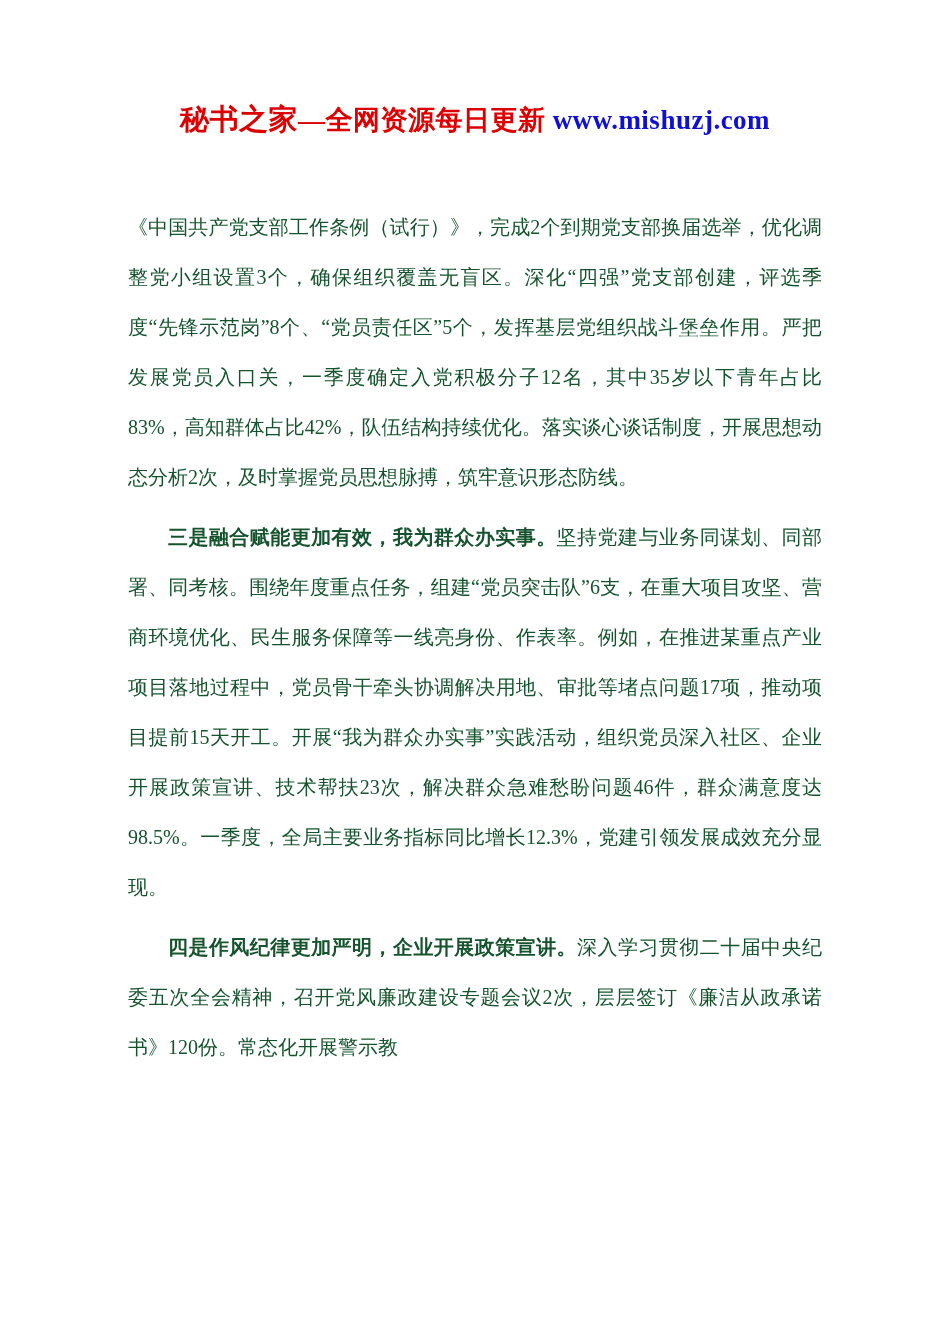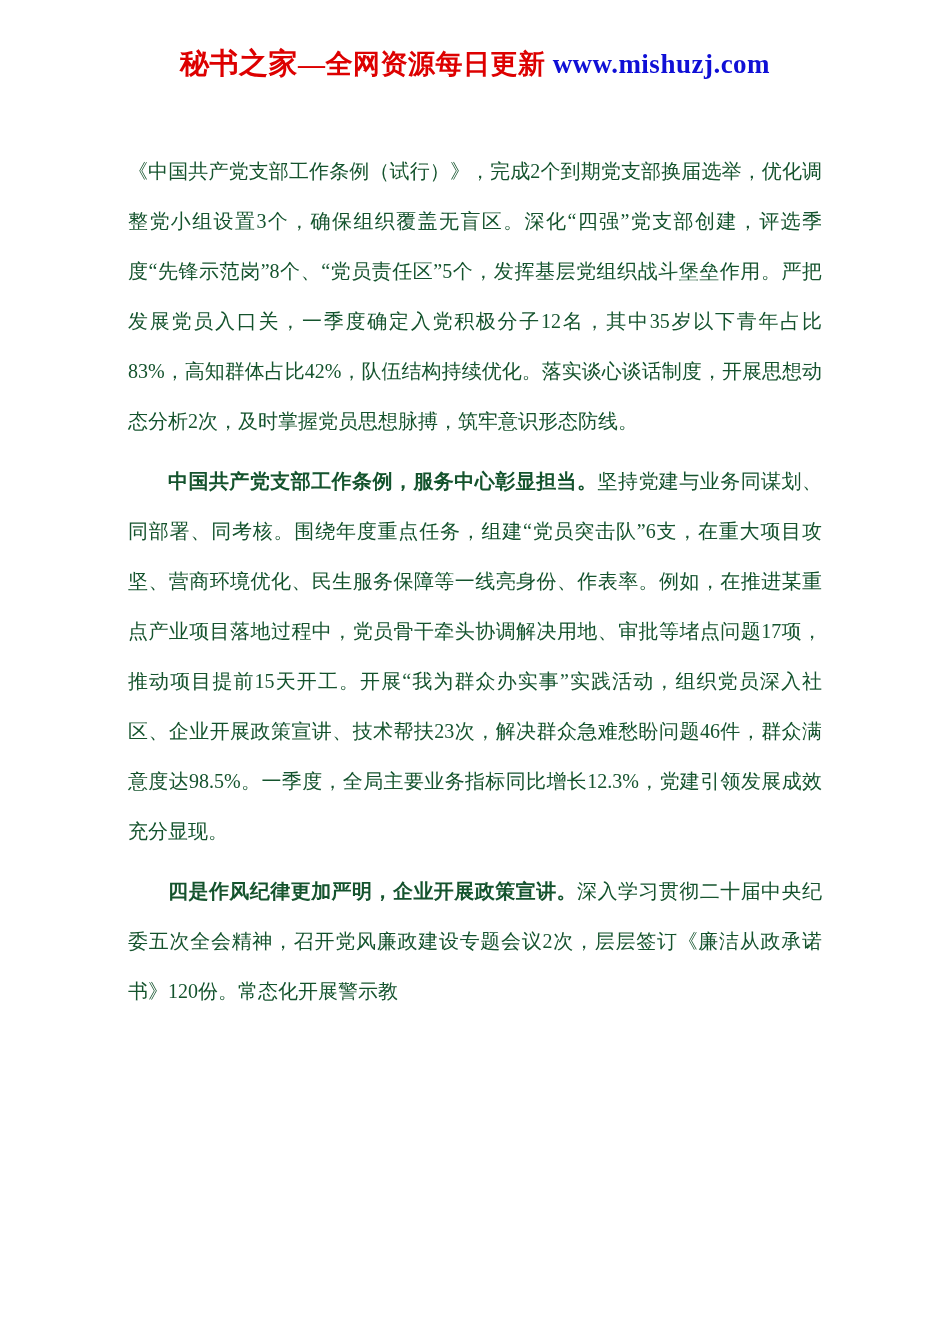--- a/index.html
+++ b/index.html
@@ -6,21 +6,21 @@
     margin: 0;
     padding: 0;
     background: #ffffff;
   }
   .page {
     position: relative;
     width: 950px;
     height: 1344px;
     box-sizing: border-box;
     background: #ffffff;
-    padding: 44px 128px 0 128px;
+    padding: 100px 128px 0 128px;
     font-family: "Liberation Serif", "DejaVu Serif", serif;
     overflow: hidden;
   }
   .doc-header {
     text-align: center;
     font-size: 27px;
     font-weight: bold;
     letter-spacing: 0.5px;
     margin-bottom: 62px;
     white-space: nowrap;
@@ -57,19 +57,19 @@
 <div class="page">
 
   <div class="doc-header">
     <span class="brand">秘书之家</span><span class="tagline">—全网资源每日更新 </span><a class="site-url">www.mishuzj.com</a>
   </div>
 
   <div class="content">
 
     <p><span class="lead"></span><span>《中国共产党支部工作条例（试行）》，完成2个到期党支部换届选举，优化调整党小组设置3个，确保组织覆盖无盲区。深化“四强”党支部创建，评选季度“先锋示范岗”8个、“党员责任区”5个，发挥基层党组织战斗堡垒作用。严把发展党员入口关，一季度确定入党积极分子12名，其中35岁以下青年占比83%，高知群体占比42%，队伍结构持续优化。落实谈心谈话制度，开展思想动态分析2次，及时掌握党员思想脉搏，筑牢意识形态防线。</span></p>
 
-    <p class="indent"><span class="lead">中国共产党支部工作条例，服务中心彰显担当。</span><span>坚持党建与业务同谋划、同部署、同考核。围绕年度重点任务，组建“党员突击队”6支，在重大项目攻坚、营商环境优化、民生服务保障等一线亮身份、作表率。例如，在推进某重点产业项目落地过程中，党员骨干牵头协调解决用地、审批等堵点问题17项，推动项目提前15天开工。开展“我为群众办实事”实践活动，组织党员深入社区、企业开展政策宣讲、技术帮扶23次，解决群众急难愁盼问题46件，群众满意度达98.5%。一季度，全局主要业务指标同比增长12.3%，党建引领发展成效充分显现。</span></p>
+    <p class="indent"><span class="lead">三是融合赋能更加有效，我为群众办实事。</span><span>坚持党建与业务同谋划、同部署、同考核。围绕年度重点任务，组建“党员突击队”6支，在重大项目攻坚、营商环境优化、民生服务保障等一线亮身份、作表率。例如，在推进某重点产业项目落地过程中，党员骨干牵头协调解决用地、审批等堵点问题17项，推动项目提前15天开工。开展“我为群众办实事”实践活动，组织党员深入社区、企业开展政策宣讲、技术帮扶23次，解决群众急难愁盼问题46件，群众满意度达98.5%。一季度，全局主要业务指标同比增长12.3%，党建引领发展成效充分显现。</span></p>
 
     <p class="indent"><span class="lead">四是作风纪律更加严明，企业开展政策宣讲。</span><span>深入学习贯彻二十届中央纪委五次全会精神，召开党风廉政建设专题会议2次，层层签订《廉洁从政承诺书》120份。常态化开展警示教</span></p>
 
   </div>
 
 </div>
 
 </body></html>

